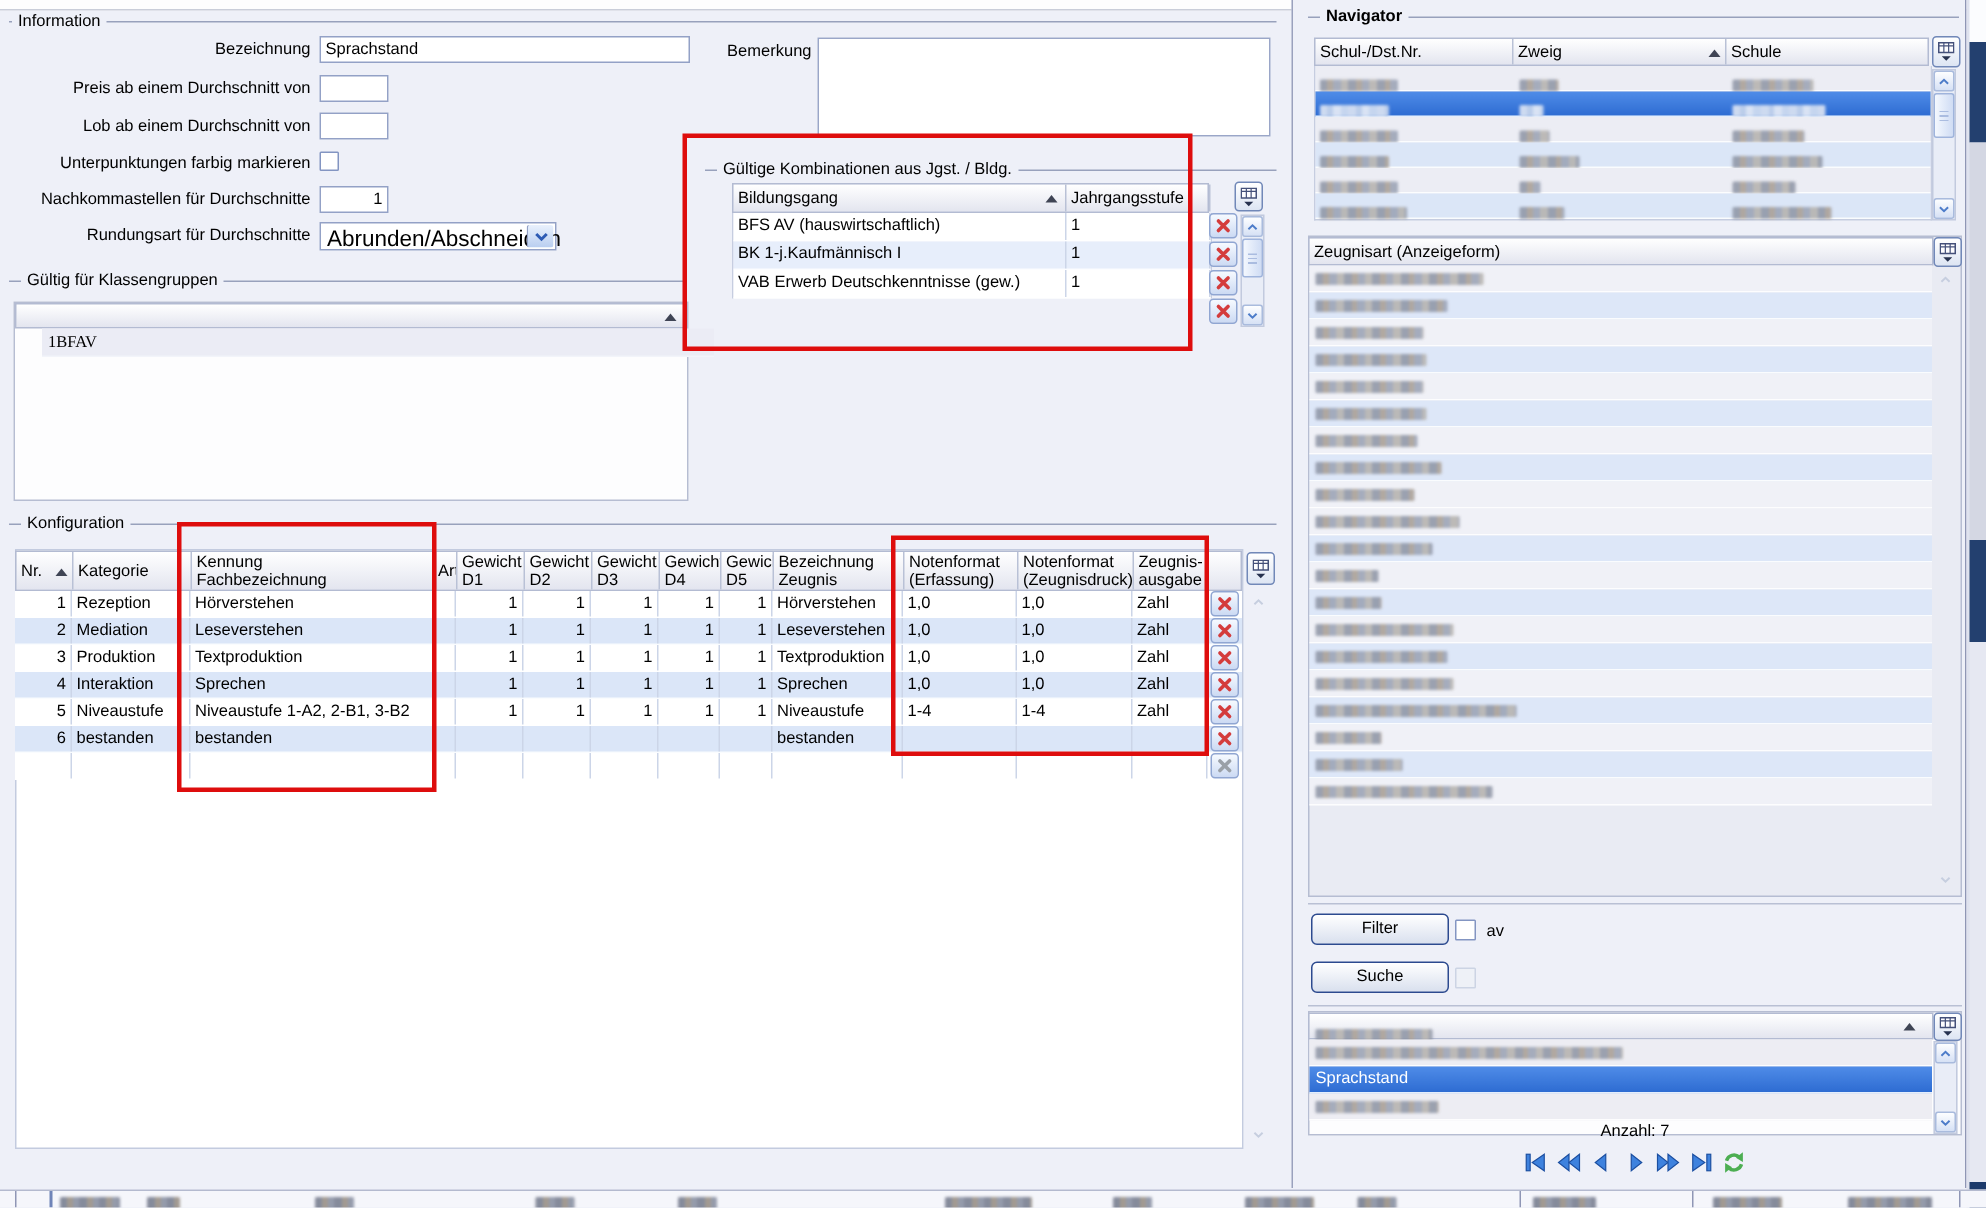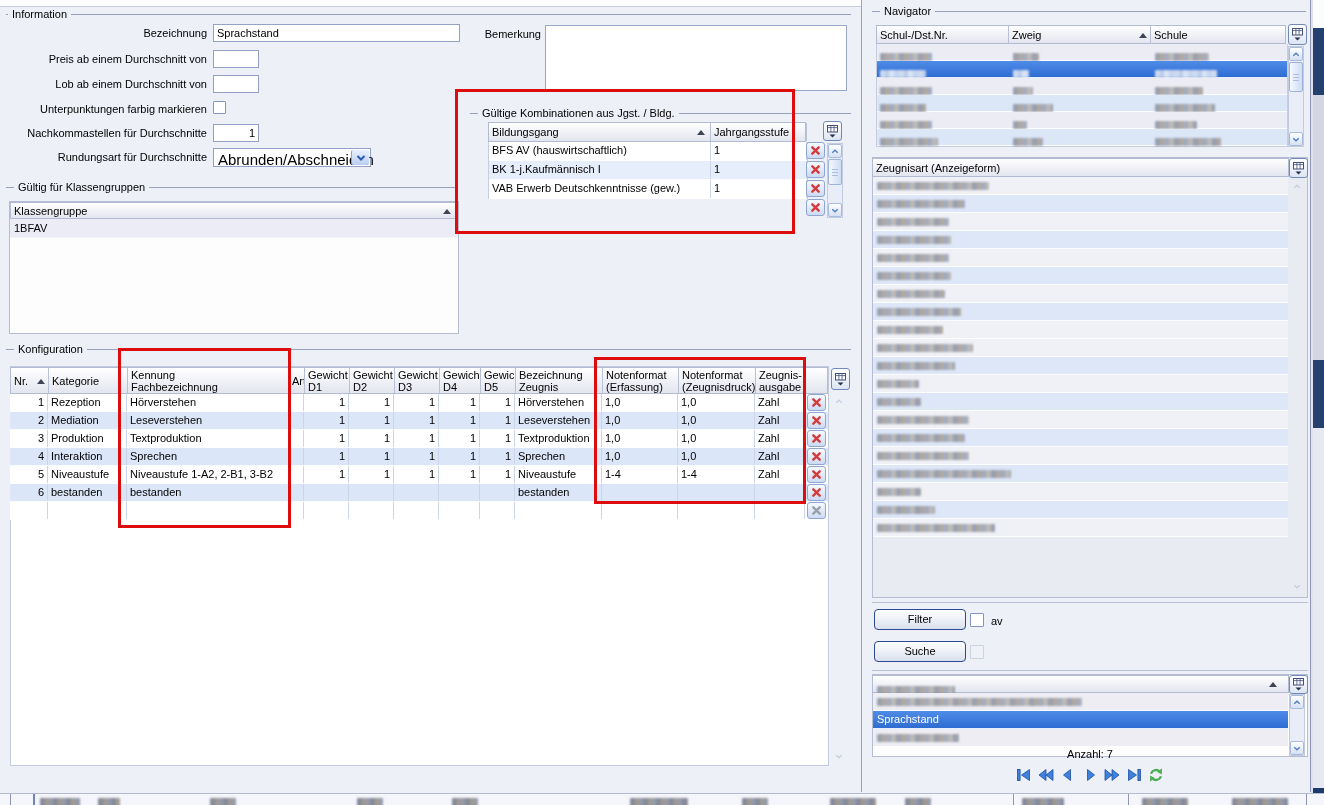--- a/index.html
+++ b/index.html
@@ -203,24 +203,23 @@
         </div>
     </div>
   </div>
 
   <div>
     <div class="group-line" style="left:6px;top:187px;width:452px;"></div>
     <div class="legend" style="left:14px;top:181px;">Gültig für Klassengruppen</div>
 
     <div class="listbox" style="left:9px;top:201px;width:450px;height:133px;"></div>
     <div class="hdr" style="left:10px;top:202px;width:448px;height:17px;">
-      <div class="hcell" style="left:0;width:448px;line-height:14px;border-right:none;">Klassengruppe</div>
       <span class="sort" style="right:6px;top:6px;"></span>
     </div>
-    <div class="rows klassen-rows" style="left:10px;top:219px;width:448px;">
+    <div class="rows klassen-rows" style="left:28px;top:219px;width:448px;font-family:Liberation Serif, serif;">
 
         <div class="row odd"><span>1BFAV</span></div>
 
 
       </div>
   </div>
 
   <div>
     <div class="group-line" style="left:6px;top:349px;width:845px;"></div>
     <div class="legend" style="left:14px;top:343px;">Konfiguration</div>
@@ -413,21 +412,21 @@
         <svg width="10" height="7" viewBox="0 0 11 9">
           <polyline points="2,2.8 5.5,6.2 9,2.8" stroke="#c6cedf" stroke-width="1.7" fill="none"></polyline>
         </svg>
       </div>
   </div>
 
   <div class="abs" style="left:861px;top:0;width:450px;height:792px;background:#eef0f8;border-left:1px solid #9aa1bd;border-right:1px solid #8f96b5;"></div>
 
   <div>
     <div class="group-line" style="left:872px;top:11px;width:434px;"></div>
-    <div class="legend" style="left:880px;top:5px;">Navigator</div>
+    <div class="legend" style="left:880px;top:5px;font-weight:bold;">Navigator</div>
 
     <div class="hdr" style="left:876px;top:25px;width:410px;height:19px;">
       <div class="hcell" style="left:0;width:132px;line-height:16px;">Schul-/Dst.Nr.</div>
       <div class="hcell" style="left:132px;width:142px;line-height:16px;">Zweig</div>
       <span class="sort" style="left:262px;top:7px;"></span>
       <div class="hcell" style="left:274px;width:136px;line-height:16px;border-right:none;">Schule</div>
     </div>
 
     <div class="rows nav-rows" style="left:876px;top:44px;width:410px;border:1px solid #c6cde0;border-top:none;">
 

